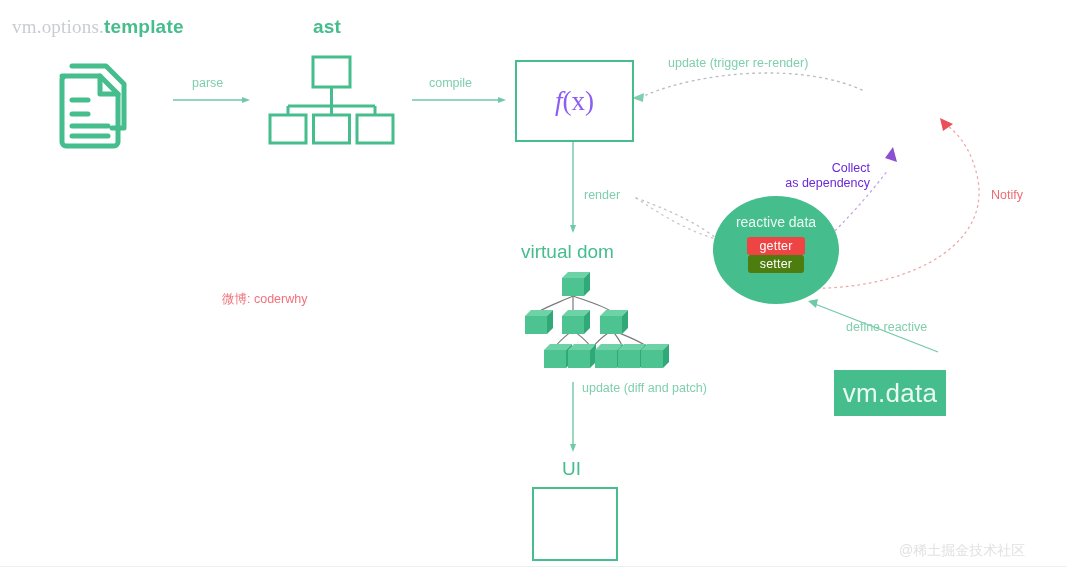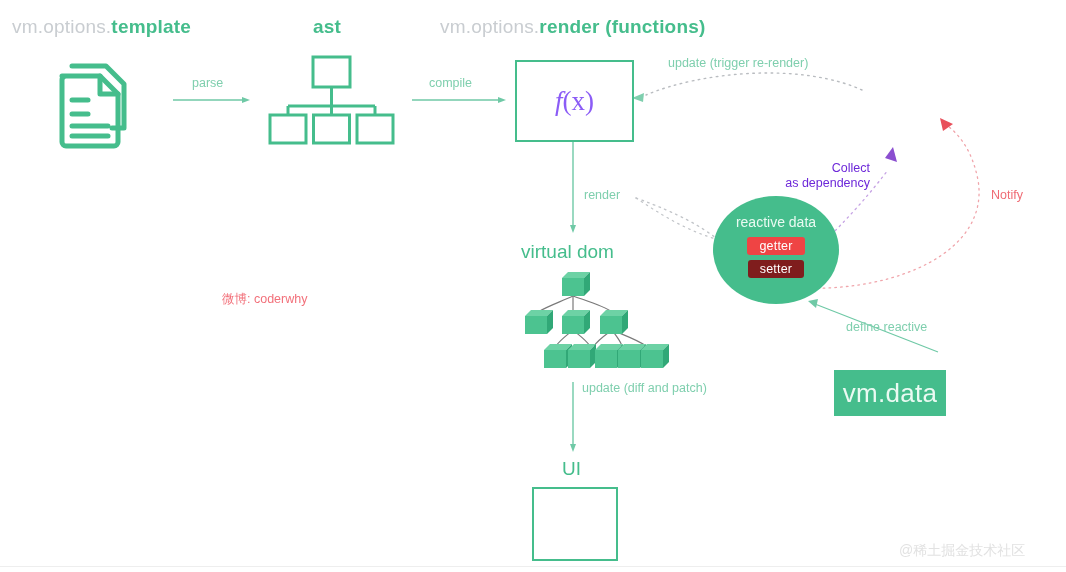--- a/index.html
+++ b/index.html
@@ -7,21 +7,21 @@
     width:1066px;height:572px;
     background:#ffffff;
     font-family:"Liberation Sans","DejaVu Sans",sans-serif;
     overflow:hidden;
     position:relative;
   }
   #stage{position:relative;width:1066px;height:572px;}
 
   
   .hdr{position:absolute;font-size:19px;letter-spacing:.2px;white-space:nowrap;}
-  .hdr .dim{color:#c9cdd1;}
+  .hdr .dim{color:#c9cdd1;font-family:Liberation Serif, serif;}
   .hdr .lit{color:#45bd8c;font-weight:600;}
 
   .edge-label{position:absolute;font-size:12.5px;color:#7fcfae;white-space:nowrap;}
   .big-label{position:absolute;font-size:19px;color:#45bd8c;white-space:nowrap;}
   .purple-label{position:absolute;font-size:12.5px;color:#6d28d9;white-space:nowrap;text-align:right;line-height:15px;}
   .red-label{position:absolute;font-size:12.5px;color:#ef6b74;white-space:nowrap;}
 
   
   .fx-box{
     position:absolute;border:2.5px solid #45bd8c;background:#fff;
@@ -62,23 +62,20 @@
 <div id="stage">
 
   <div class="hdr" style="left:12px;top:16px;">
     <span class="dim">vm.options.</span><span class="lit">template</span>
   </div>
 
   <div class="hdr" style="left:313px;top:16px;">
     <span class="lit">ast</span>
   </div>
 
-  <div class="hdr" style="left:440px;top:16px;">
-    <span class="dim">vm.options.</span><span class="lit">render (functions)</span>
-  </div>
 
   <svg class="overlay">
     <g transform="translate(60,56)" fill="none" stroke="#45bd8c" stroke-width="5" stroke-linecap="round" stroke-linejoin="round">
 
       <path d="M12,10 h34 l18,18 v44 h-12"></path>
 
       <path d="M2,20 h38 l18,18 v48 a4,4 0 0 1 -4,4 h-48 a4,4 0 0 1 -4,-4 v-62 a4,4 0 0 1 4,-4 z"></path>
       <path d="M40,20 v18 h18"></path>
 
       <path d="M12,44 h16"></path>
@@ -244,21 +241,21 @@
 
   <div class="big-label" style="left:521px;top:241px;">virtual dom</div>
 
   <div class="big-label" style="left:562px;top:458px;">UI</div>
   <div class="ui-box" style="left:532px;top:487px;width:82px;height:70px;"></div>
 
 
   <div class="circle" style="left:713px;top:196px;width:126px;height:108px;padding-top:18px;box-sizing:border-box;">
     <span class="circle-title">reactive data</span>
     <div class="badge" style="background:#ef4444;margin-top:7px;">getter</div>
-    <div class="badge" style="background:#7f1d1d;margin-top:5px;">setter</div>
+    <div class="badge" style="background:#4d7c0f;">setter</div>
   </div>
 
   <div class="vmdata-box" style="left:834px;top:370px;width:112px;height:46px;">
     <span>vm.data</span>
   </div>
 
   <div class="weibo" style="left:222px;top:291px;">微博: coderwhy</div>
   <div class="watermark" style="left:899px;top:542px;">@稀土掘金技术社区</div>
 
   <div class="bottom-rule"></div>

